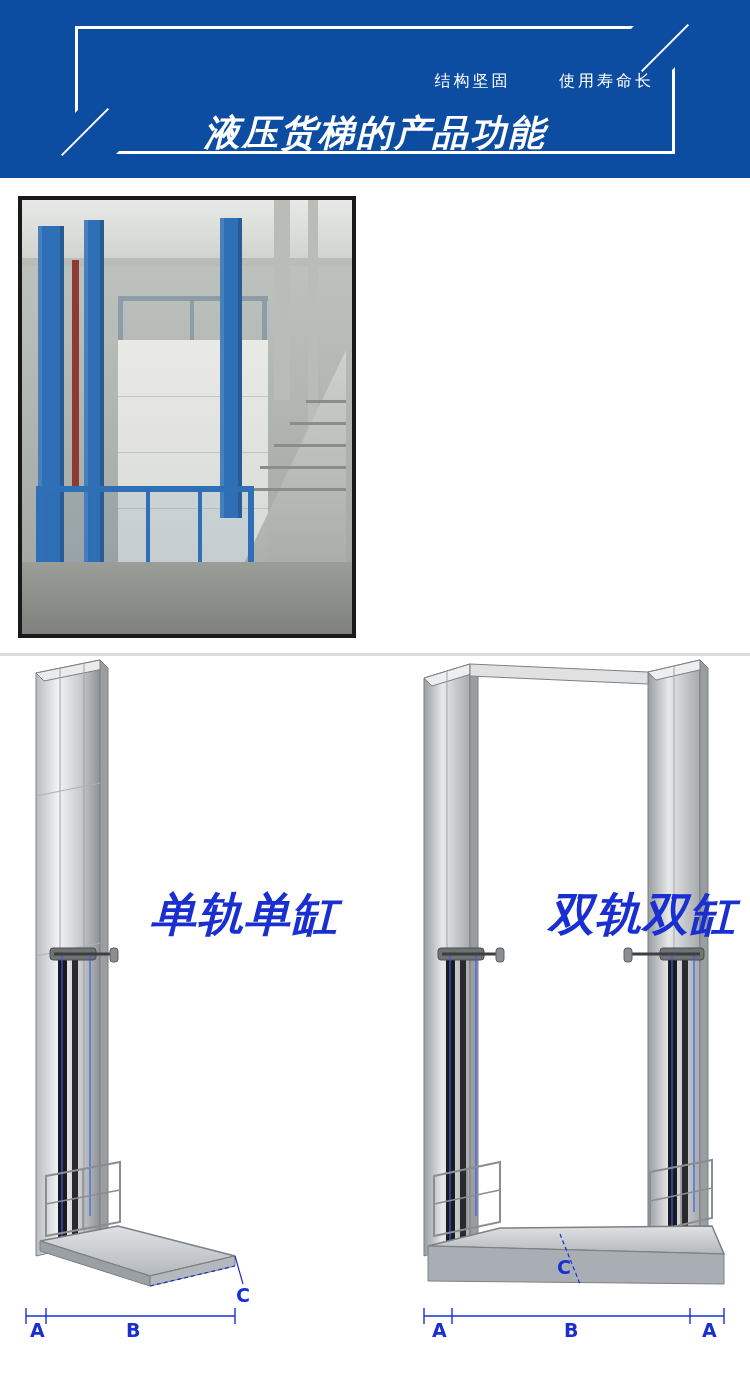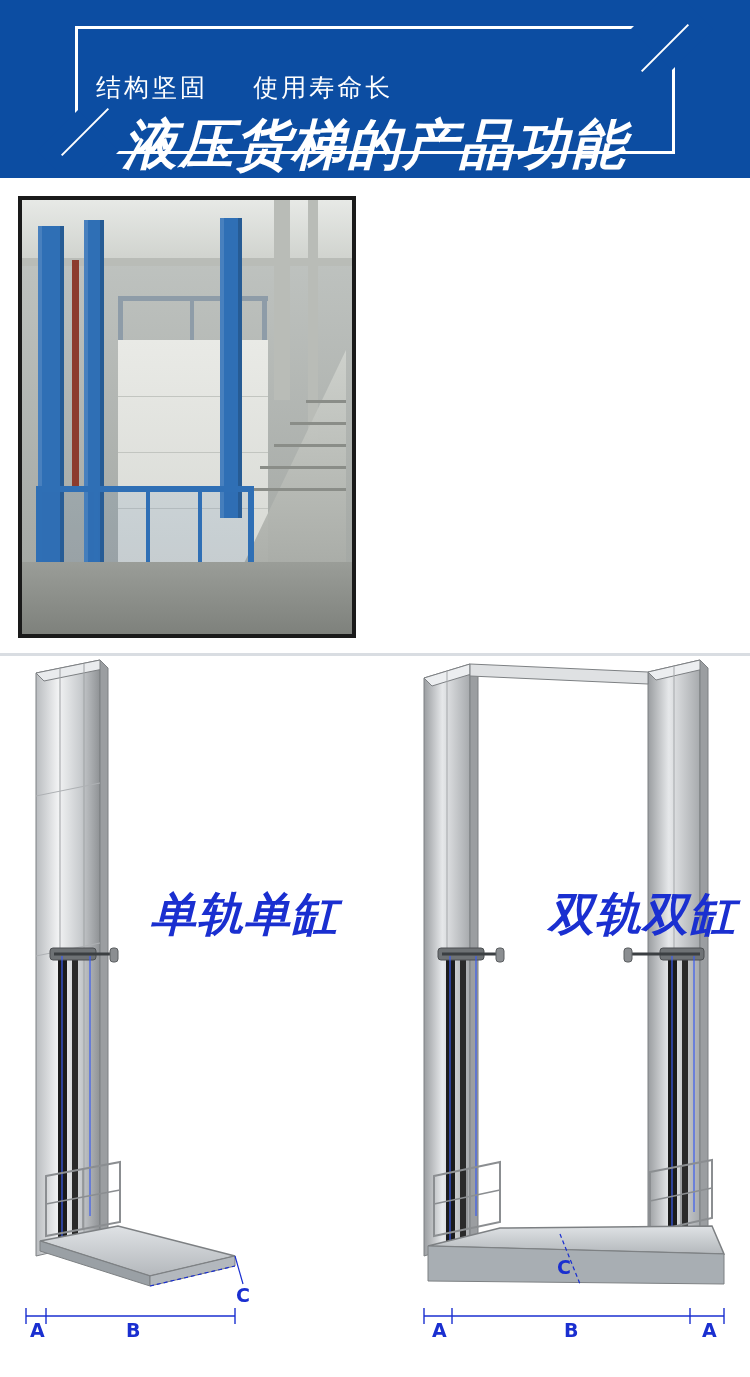--- a/index.html
+++ b/index.html
@@ -50,35 +50,35 @@
     transform: rotate(45deg);
   }
   .banner-slash.tr { right: 6px; top: -14px; }
   .banner-slash.bl { left: 6px; bottom: -14px; }
 
   .banner-sub {
     position: absolute;
     top: 42px;
     left: 0;
     width: 100%;
-    text-align: left;
+    text-align: right;
     color: #ffffff;
-    font-size: 25px;
+    font-size: 16px;
     letter-spacing: 3px;
-    font-family: Liberation Serif, serif;
+    font-family: Liberation Mono, monospace;
   }
   .banner-sub span { margin: 0 18px; }
   .banner-title {
     position: absolute;
     top: 80px;
     left: 0;
     width: 100%;
     text-align: center;
     color: #ffffff;
-    font-size: 54px;
+    font-size: 36px;
     font-weight: bold;
     font-style: italic;
     letter-spacing: 2px;
     font-family: "DejaVu Sans", "Liberation Sans", sans-serif;
   }
 
   
   .mid {
     position: relative;
     width: 750px;

